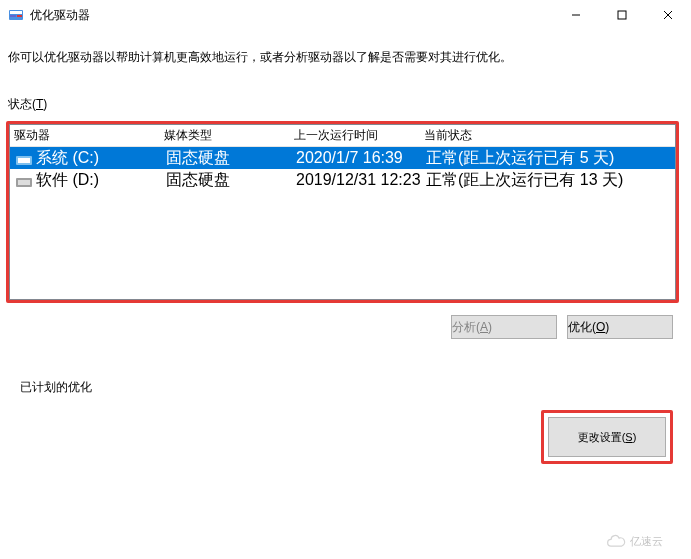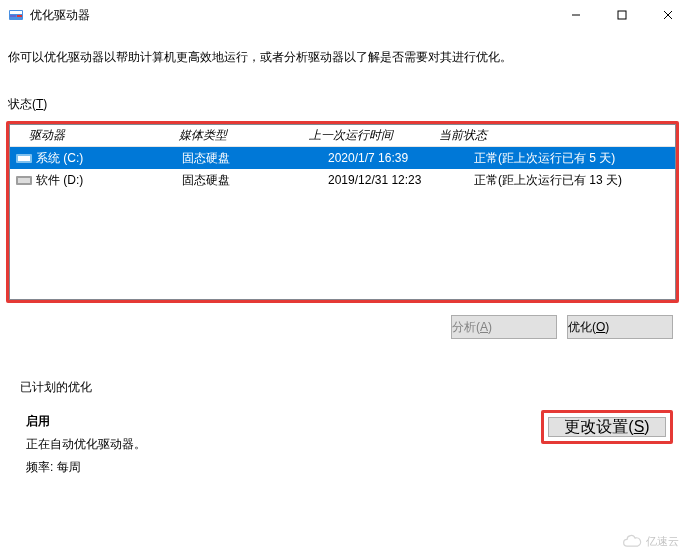--- a/index.html
+++ b/index.html
@@ -8,39 +8,39 @@
     .titlebar .icon-box { width: 16px; height: 16px; margin-right: 6px; display:flex; align-items:center; justify-content:center; }
     .titlebar .title-text { font-size: 12px; color: #000; }
     .window-controls { position: absolute; top: 0; right: 0; display: flex; }
     .win-btn { width: 46px; height: 30px; display: flex; align-items: center; justify-content: center; font-size: 11px; color: #000; }
     .content { padding: 8px 12px 0 6px; }
     .desc { font-size: 12px; color: #000; margin: 10px 0 30px 2px; line-height: 1.5; }
     .status-label { font-size: 12px; margin-bottom: 8px; margin-left: 2px; }
     .table-box { border: 3px solid #e53935; border-radius: 2px; padding: 0; }
     .table-inner { border: 1px solid #828790; background:#fff; height: 176px; overflow:hidden; }
     .thead { display: flex; height: 22px; align-items: center; font-size: 12px; border-bottom: 1px solid #e5e5e5; background:#fff; }
-    .thead .col { padding-left: 19px; font-style: italic; }
+    .thead .col { padding-left: 4px; }
     .col1 { width: 150px; }
     .col2 { width: 130px; }
     .col3 { width: 130px; }
     .col4 { flex: 1; }
-    .trow { display: flex; height: 22px; align-items: center; font-size: 12px; gap: 16px; }
+    .trow { display: flex; height: 22px; align-items: center; font-size: 16px; }
     .trow .col { padding-left: 6px; white-space: nowrap; }
     .trow.selected { background: #0078d7; color: #fff; }
     .drive-icon { display:inline-block; width:16px; height:12px; margin-right:4px; vertical-align:middle; }
     .buttons-row { display: flex; justify-content: flex-end; gap: 10px; margin: 12px 6px 0 0; }
     .btn { min-width: 106px; height: 24px; border: 1px solid #adadad; background: #e1e1e1; font-size: 12px; display:flex; align-items:center; justify-content:flex-start; }
     .btn.disabled { color: #838383; }
     .section2-label { font-size: 12px; margin: 40px 0 14px 14px; }
     .schedule-row { display: flex; align-items: flex-start; padding-left: 20px; }
     .schedule-text { font-size: 12px; line-height: 1.9; }
     .schedule-text .bold { font-weight: 600; }
     .change-box { margin-left: auto; margin-right: 6px; border: 3px solid #e53935; border-radius:2px; padding:4px; }
-    .change-btn { width: 118px; height: 20px; border: 1px solid #adadad; background: #e1e1e1; font-size: 16px; display:flex; align-items:center; justify-content:center; }
-    .watermark { position:absolute; right:12px; bottom:8px; display:flex; align-items:center; gap:4px; opacity:0.5; }
+    .change-btn { width: 118px; height: 40px; border: 1px solid #adadad; background: #e1e1e1; font-size: 11px; display:flex; align-items:center; justify-content:center; }
+    .watermark { position:absolute; right:28px; bottom:8px; display:flex; align-items:center; gap:4px; opacity:0.5; }
     .watermark .wm-text { font-size:11px; color:#888; }
     .watermark svg { width:20px; height:20px; }
     .accel { text-decoration: underline; }
   </style>
 </head>
 <body>
 
 <div class="titlebar">
   <span class="icon-box">
     <svg viewBox="0 0 16 16">
@@ -120,25 +120,20 @@
     <div class="btn">
       <span>优化(</span>
         <span class="accel">O</span>
         <span>)</span>
     </div>
   </div>
 
   <div class="section2-label">已计划的优化</div>
 
   <div class="schedule-row">
-    <div class="schedule-text">
-      <div class="bold">启用</div>
-      <div>正在自动优化驱动器。</div>
-      <div>频率: 每周</div>
-    </div>
     <div class="change-box">
       <div class="change-btn">
         <span>更改设置(</span>
           <span class="accel">S</span>
           <span>)</span>
       </div>
     </div>
   </div>
 </div>
 

